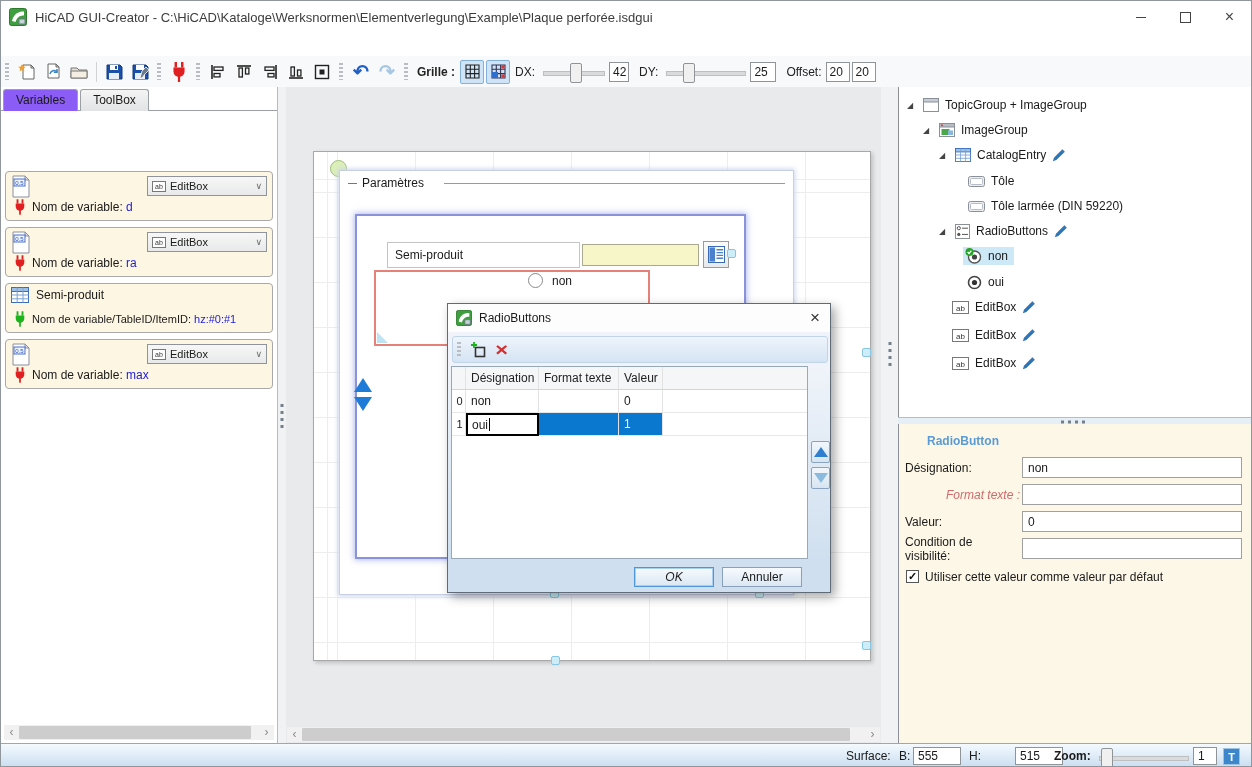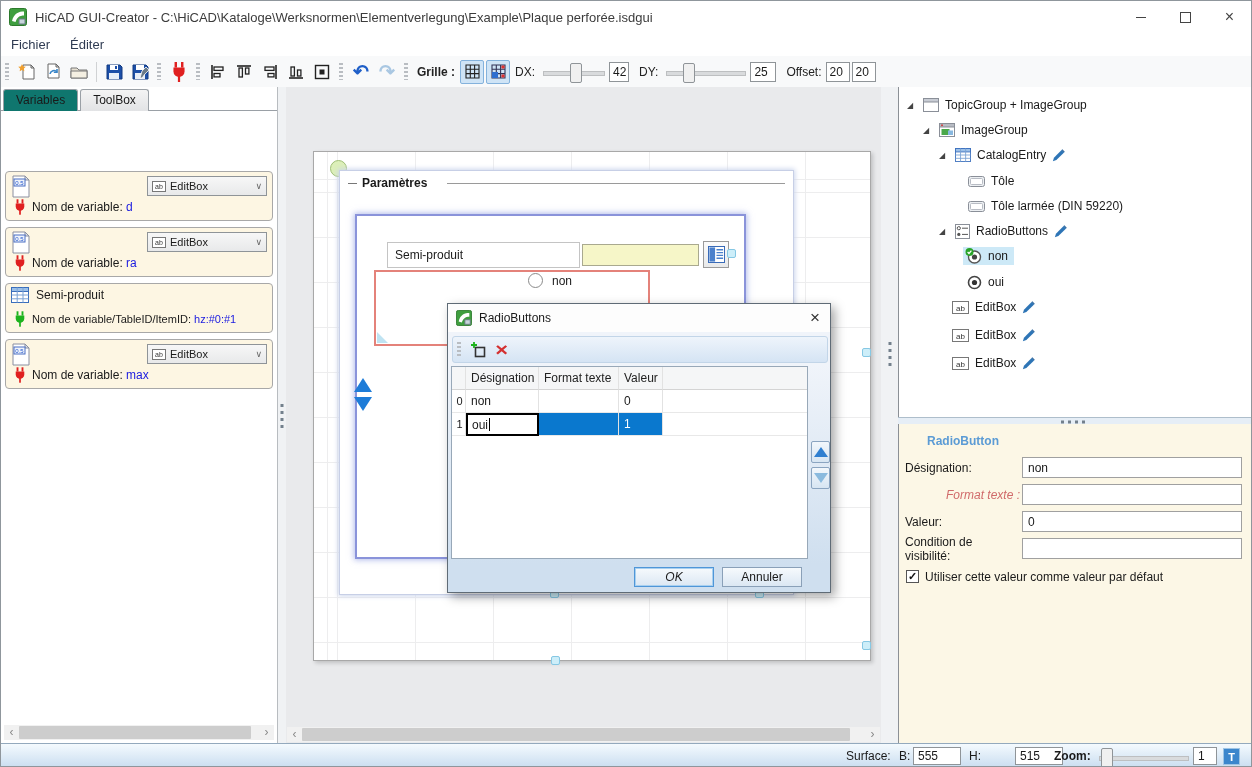--- a/index.html
+++ b/index.html
@@ -20,21 +20,21 @@
   .redo{font-size:19px;font-weight:bold;color:#a9c7e2;line-height:1;}
   .tb-label{font-weight:bold;color:#222;margin:0 4px;}
   .slider{position:relative;width:62px;height:18px;margin:0 4px;}
   .slider .groove{position:absolute;left:0;right:0;top:8px;height:3px;background:#d9dbdd;border:1px solid #bdbfc1;}
   .slider .thumb{position:absolute;top:0;width:10px;height:18px;background:#f0f0f0;border:1px solid #8f9498;border-radius:2px;}
   .num-box{height:20px;border:1px solid #8f9498;background:#fff;display:flex;align-items:center;padding:0 3px;min-width:20px;box-sizing:border-box;}
   
   .leftpanel{left:0;top:86px;width:277px;height:656px;background:#fff;border-right:1px solid #b8bcc0;box-sizing:border-box;}
   .tabs{position:absolute;left:2px;top:2px;height:22px;display:flex;}
   .tab{padding:3px 12px;border:1px solid #9aa0a6;border-bottom:none;border-radius:3px 3px 0 0;margin-right:2px;font-size:12px;}
-  .tab.active{background:#0f766e;position:relative;z-index:2;}
+  .tab.active{background:#8b5cf6;position:relative;z-index:2;}
   .tab.inactive{background:linear-gradient(#f4f4f4,#e2e3e5);}
   .tabline{position:absolute;left:0;top:23px;width:100%;height:1px;background:#9aa0a6;}
   .card{position:absolute;left:4px;width:268px;height:50px;background:#fdf6e3;border:1px solid #a8a8a8;border-radius:4px;box-sizing:border-box;padding:3px 5px;}
   .card.hl{background:#fbe2bf;}
   .card .row2{position:absolute;left:8px;bottom:5px;display:flex;align-items:center;gap:6px;}
   .card .val{color:#1a1ae0;}
   .ebox-select{position:absolute;right:5px;top:4px;width:120px;height:20px;background:linear-gradient(#f7f7f7,#e8e9ea);border:1px solid #8f9498;display:flex;align-items:center;gap:4px;padding:0 4px;box-sizing:border-box;font-size:11px;}
   .ebox-select .chev{margin-left:auto;color:#666;font-size:9px;}
   .hscroll{position:absolute;height:15px;background:#f1f1f1;display:flex;align-items:center;}
   .hscroll .arr{width:15px;text-align:center;color:#8a8a8a;font-size:12px;line-height:15px;}
@@ -45,21 +45,21 @@
   .hsplitbar{background:#e6eef6;border-top:1px solid #aebecb;border-bottom:1px solid #aebecb;}
   .hdots{position:absolute;top:50%;transform:translateY(-50%);height:3px;background:repeating-linear-gradient(to right,#73808c 0 3px,transparent 3px 7px);}
   
   .canvas{left:285px;top:86px;width:595px;height:656px;background:#e9eaec;overflow:hidden;}
   .page{position:absolute;left:27px;top:64px;width:558px;height:510px;background:#fff;border:1px solid #a8a8a8;box-shadow:2px 2px 4px rgba(0,0,0,.18);box-sizing:border-box;
         background-image:repeating-linear-gradient(to right,#ededee 0 1px,transparent 1px 78px),repeating-linear-gradient(to bottom,#ededee 0 1px,transparent 1px 45px);
         background-position:23px 0,0 40px;}
   .innergroup{position:absolute;left:25px;top:18px;width:453px;height:423px;background:#fff;border:1px solid #c7cfe6;box-shadow:0 0 5px 1px #ccd6ec;}
   .grouphead{position:absolute;left:8px;top:4px;right:8px;height:16px;display:flex;align-items:center;}
   .grouphead .dash{width:9px;height:1px;background:#777;margin-right:5px;}
-  .grouphead .gtitle{font-weight:bold;margin-right:20px;}
+  .grouphead .gtitle{font-weight:normal;margin-right:20px;}
   .grouphead .gline{flex:1;height:1px;background:#9a9a9a;}
   .bluerect{position:absolute;left:41px;top:62px;width:391px;height:345px;border:2px solid #8a93da;box-shadow:0 0 6px 1px rgba(138,152,225,.65);box-sizing:border-box;}
   .redrect{position:absolute;left:60px;top:118px;width:276px;height:76px;border:2px solid #e4827a;box-sizing:border-box;}
   .semibox{position:absolute;left:73px;top:90px;width:193px;height:26px;background:#fff;border:1px solid #c4c4c4;display:flex;align-items:center;padding-left:7px;box-sizing:border-box;}
   .yellowfield{position:absolute;left:268px;top:92px;width:117px;height:22px;background:#f6f6c8;border:1px solid #a9a98f;box-sizing:border-box;}
   .catbtn{position:absolute;left:389px;top:89px;width:26px;height:27px;background:linear-gradient(#fbfbfb,#e8e9ea);border:1px solid #9a9a9a;display:flex;align-items:center;justify-content:center;box-sizing:border-box;}
   .radiorow{position:absolute;left:214px;top:121px;display:flex;align-items:center;gap:9px;}
   .radiocirc{width:13px;height:13px;border:1px solid #8a8a8a;border-radius:50%;background:#fff;}
   .h{position:absolute;width:9px;height:9px;background:#cdeef9;border:1px solid #86c8e4;border-radius:2px;box-sizing:border-box;}
   .uparrow,.dnarrow{width:0;height:0;border-left:9px solid transparent;border-right:9px solid transparent;}
@@ -127,24 +127,20 @@
         <div style="width:10px;height:1px;background:#444"></div>
       </div>
     <div class="wbtn" style="left:1162px">
         <div style="width:9px;height:9px;border:1px solid #444"></div>
       </div>
     <div class="wbtn" style="left:1206px;font-size:16px">
         <span>×</span>
       </div>
   </div>
 
-  <div class="abs menubar">
-    <span class="menu-item">Fichier</span>
-    <span class="menu-item">Éditer</span>
-  </div>
 
   <div class="abs toolbar">
     <div class="grip"></div>
     <div class="tbtn">
       <svg width="20" height="20" viewBox="0 0 20 20">
           <path d="M6 3 h8 l3 3 v11 h-11 z" fill="#fff" stroke="#666"></path>
           <path d="M14 3 l3 3 h-3 z" fill="#ddd" stroke="#666"></path>
           <path d="M5 2 l1.2 2.4 2.6.4 -1.9 1.8 .45 2.6 -2.35-1.2 -2.35 1.2 .45-2.6 -1.9-1.8 2.6-.4 Z" fill="#f0a030"></path>
         </svg>
     </div>

